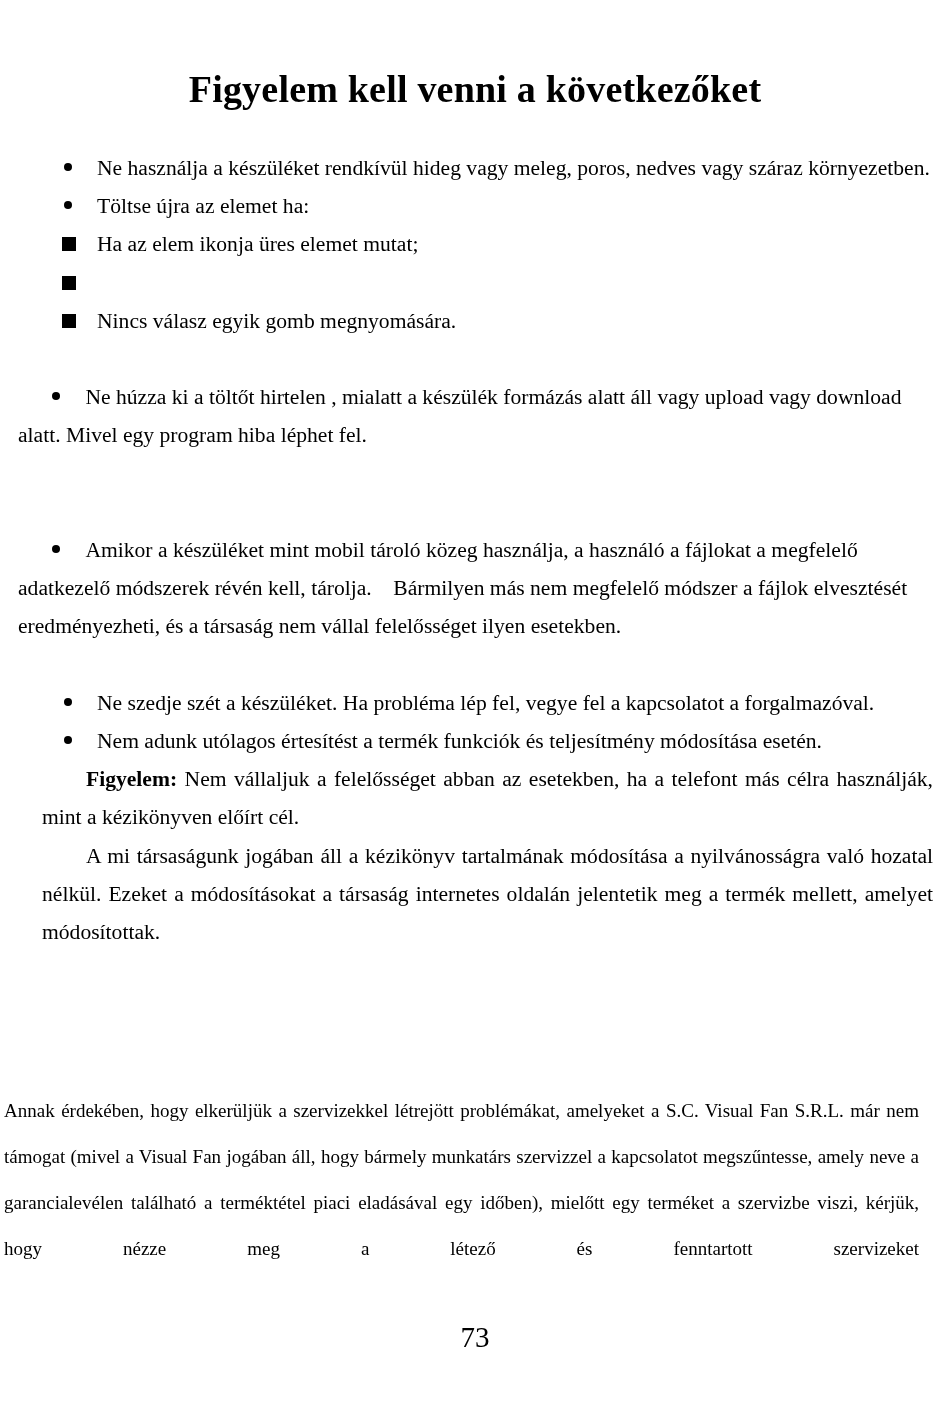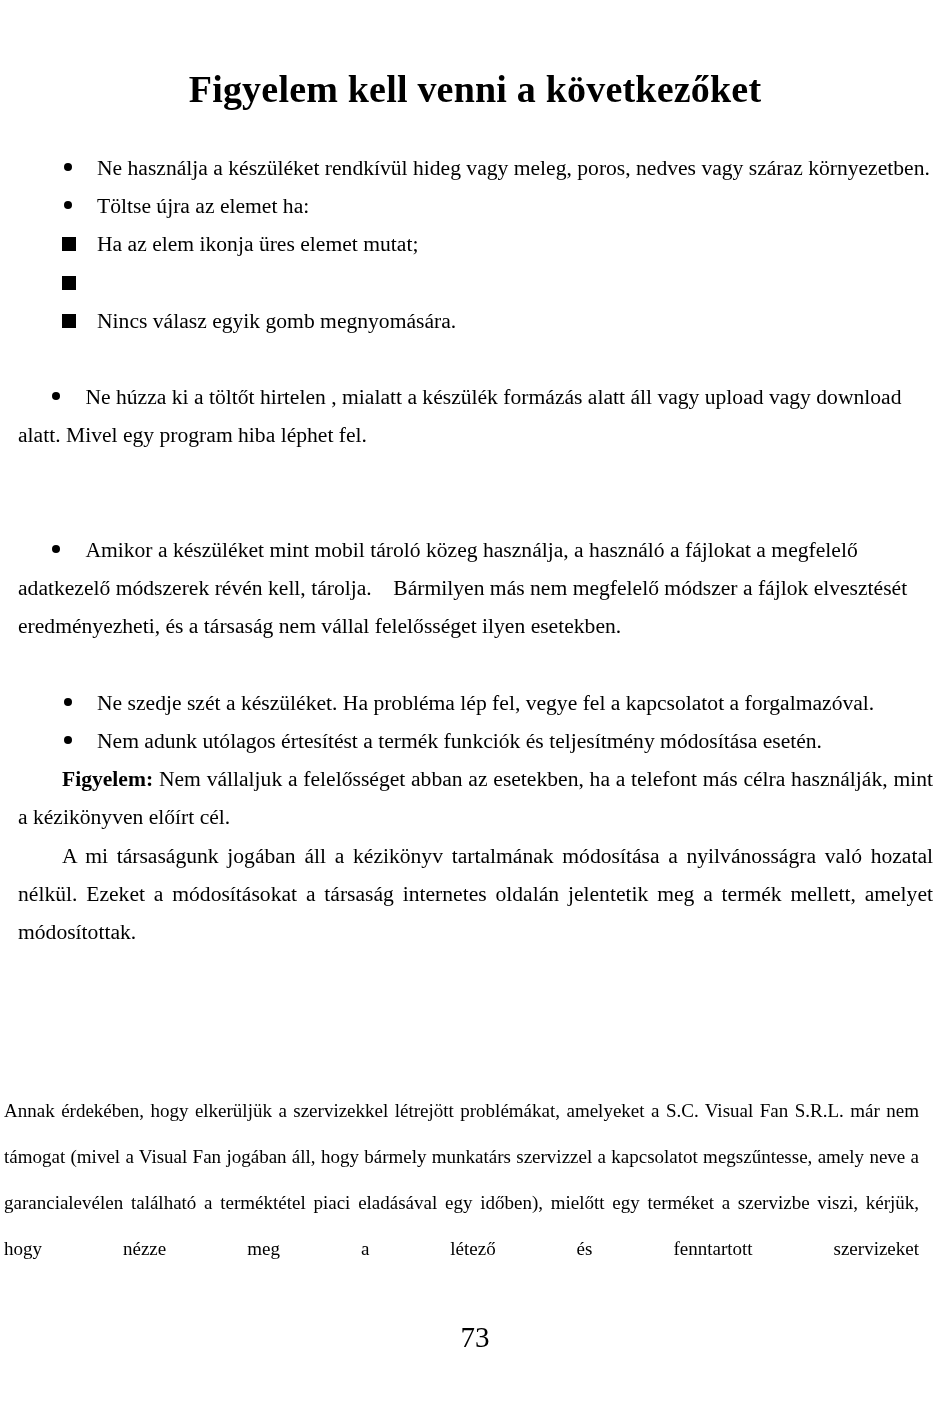--- a/index.html
+++ b/index.html
@@ -39,20 +39,21 @@
       line-height: 38.2px;
     }
     .para {
       margin: 0;
       padding: 0;
       text-indent: 44px;
       text-align: left;
     }
     .para.justify {
       text-align: justify;
+      margin-left: 24px;
     }
     .marker {
       display: inline-block;
       width: 35px;
       text-indent: 0;
       position: relative;
     }
     .bullet-dot {
       display: inline-block;
       width: 8px; height: 8px;

